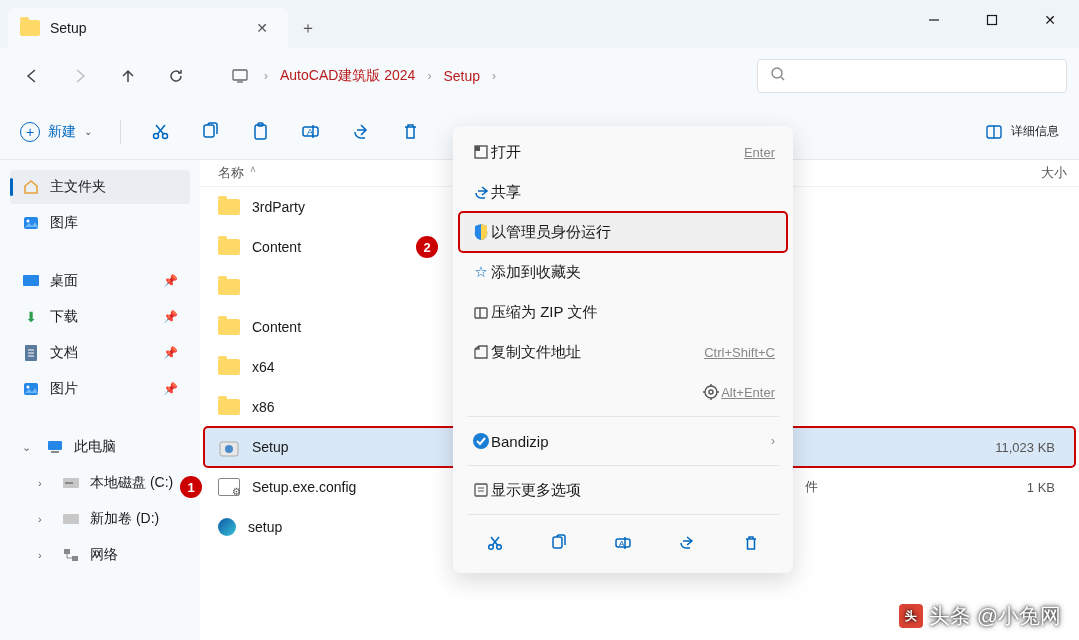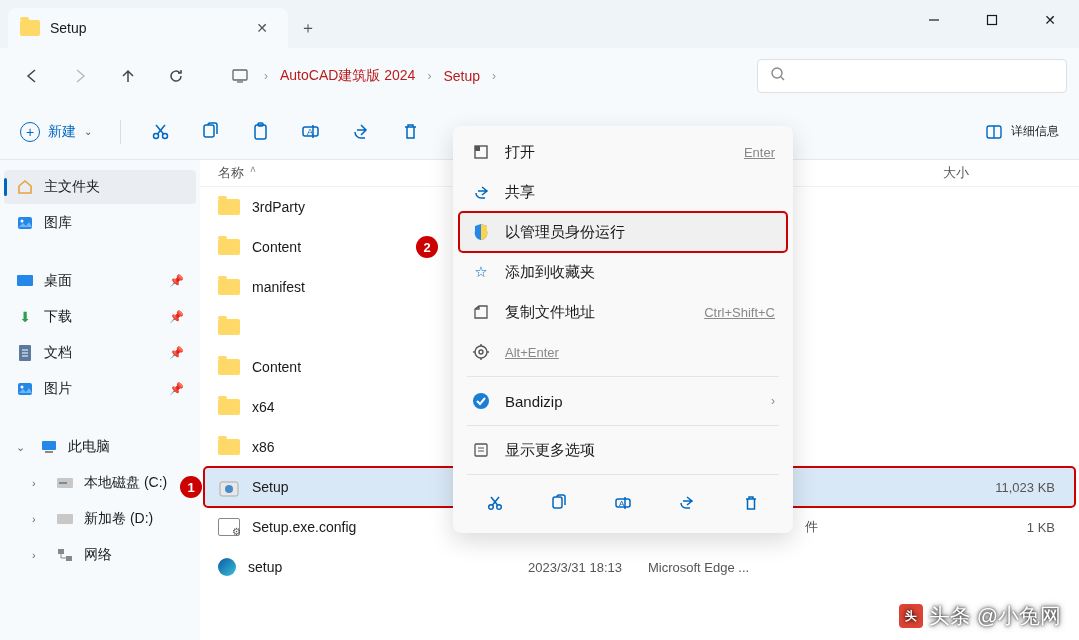--- a/index.html
+++ b/index.html
@@ -28,52 +28,52 @@
 
 .toolbar { height: 56px; background: #f7fafd; display: flex; align-items: center; padding: 0 20px; gap: 28px; border-bottom: 1px solid #e8e8e8; }
 .tb-new { display: flex; align-items: center; gap: 8px; color: #0067c0; font-size: 14px; cursor: pointer; }
 .tb-new-icon { width: 20px; height: 20px; border: 1.5px solid #0067c0; border-radius: 50%; display: flex; align-items: center; justify-content: center; font-size: 14px; line-height: 1; }
 .tb-divider { width: 1px; height: 24px; background: #ddd; }
 .tb-icon { color: #0067c0; cursor: pointer; display: flex; align-items: center; justify-content: center; width: 22px; height: 22px; }
 .tb-details { margin-left: auto; display: flex; align-items: flex-start; gap: 8px; color: #1a1a1a; font-size: 12px; cursor: pointer; }
 
 .main { display: flex; height: calc(640px - 160px); position: relative; }
 .sidebar { width: 200px; background: #f7fafd; padding: 8px 4px; overflow-y: auto; }
-.side-item { display: flex; align-items: center; padding: 8px 12px; font-size: 14px; color: #1a1a1a; cursor: pointer; border-radius: 4px; margin: 2px 0; gap: 10px; }
+.side-item { display: flex; align-items: center; padding: 8px 12px; font-size: 14px; color: #1a1a1a; cursor: pointer; border-radius: 4px; margin: 2px 6px; gap: 10px; }
 .side-item.active { background: #eaeef3; position: relative; }
 .side-item.active::before { content: ''; position: absolute; left: 0; top: 8px; bottom: 8px; width: 3px; background: #0067c0; border-radius: 2px; }
 .side-gap { height: 20px; }
 .pin-icon { margin-left: auto; color: #888; font-size: 12px; }
 .side-icon { width: 18px; height: 18px; display: flex; align-items: center; justify-content: center; font-size: 14px; }
 .chevron-icon { width: 14px; color: #666; font-size: 11px; }
 
 .filelist { flex: 1; background: #fff; position: relative; }
 .columns { display: flex; padding: 4px 0; font-size: 13px; color: #555; border-bottom: 1px solid #f0f0f0; }
 .col-name { width: 230px; padding-left: 18px; cursor: pointer; display: flex; align-items: flex-start; gap: 6px; }
-.col-size { width: 100px; margin-left: auto; margin-right: 36px; }
+.col-size { width: 100px; margin-left: auto; margin-right: 12px; text-align: right; }
 .sort-arrow { font-size: 10px; color: #888; }
 .filerow { display: flex; align-items: center; padding: 6px 0; height: 40px; font-size: 14px; color: #1a1a1a; border-radius: 4px; margin: 0 4px; cursor: pointer; }
 .filerow.selected { background: #d9e8f7; outline: 2px solid #cc0000; outline-offset: -1px; }
 .file-icon { width: 22px; height: 18px; margin-left: 14px; margin-right: 12px; flex-shrink: 0; }
 .folder-ic { background: #ffd968; border-radius: 2px; position: relative; height: 16px; }
 .folder-ic::before { content: ''; position: absolute; top: -3px; left: 0; width: 9px; height: 3px; background: #ffd968; border-radius: 2px 2px 0 0; }
 .exe-ic { position: relative; }
 .exe-ic svg { width: 22px; height: 22px; }
 .cfg-ic { border: 1.5px solid #888; border-radius: 2px; position: relative; background: #fff; }
 .cfg-ic::after { content: '⚙'; position: absolute; bottom: -2px; right: -2px; font-size: 10px; color: #555; }
 .edge-ic { width: 18px; height: 18px; background: linear-gradient(135deg, #0c59a4, #39c1d7); border-radius: 50%; }
 .file-name { flex: 1; }
 .file-size { width: 100px; text-align: right; margin-right: 20px; color: #555; font-size: 13px; }
 .file-type { width: 150px; color: #555; font-size: 13px; }
 .file-date { width: 120px; color: #555; font-size: 13px; }
 
 .badge { position: absolute; width: 22px; height: 22px; background: #cc0000; color: #fff; border-radius: 50%; display: flex; align-items: center; justify-content: center; font-size: 13px; font-weight: bold; }
 
 .ctxmenu { position: absolute; left: 453px; top: 126px; width: 340px; background: #f9f9f9; border-radius: 8px; box-shadow: 0 8px 24px rgba(0,0,0,0.15); padding: 6px; z-index: 100; }
-.ctx-item { display: flex; align-items: center; padding: 10px 12px; font-size: 15px; color: #1a1a1a; border-radius: 4px; cursor: pointer; gap: 14px; }
+.ctx-item { display: flex; align-items: center; padding: 10px 12px; font-size: 15px; color: #1a1a1a; border-radius: 4px; cursor: pointer; gap: 0; justify-content: flex-end; }
 .ctx-item.highlighted { background: #f0f0f0; outline: 2px solid #cc0000; outline-offset: -1px; }
 .ctx-icon { width: 20px; height: 20px; display: flex; align-items: center; justify-content: center; color: #555; }
 .ctx-label { flex: 1; }
 .ctx-shortcut { color: #888; font-size: 13px; text-decoration: underline; }
 .ctx-arrow { color: #888; font-size: 12px; }
 .ctx-divider { height: 1px; background: #e5e5e5; margin: 4px 8px; }
 .ctx-iconbar { display: flex; justify-content: space-around; padding: 8px 4px; }
 .ctx-ib { width: 38px; height: 32px; display: flex; align-items: center; justify-content: center; color: #0067c0; cursor: pointer; border-radius: 4px; font-size: 17px; }
 
 .watermark { position: absolute; bottom: 10px; right: 18px; font-size: 21px; color: #fff; font-weight: 500; text-shadow: 0 0 6px rgba(0,0,0,0.7), 0 0 3px rgba(0,0,0,0.9); display: flex; align-items: center; gap: 6px; }
@@ -312,24 +312,20 @@
     <div class="filerow">
         <div class="file-icon folder-ic"></div>
         <span class="file-name">3rdParty</span>
       </div>
     <div class="filerow">
         <div class="file-icon folder-ic"></div>
         <span class="file-name">Content</span>
       </div>
     <div class="filerow">
         <div class="file-icon folder-ic"></div>
-        <span class="file-name">manifest</span>
-      </div>
-    <div class="filerow">
-        <div class="file-icon folder-ic"></div>
       </div>
     <div class="filerow">
         <div class="file-icon folder-ic"></div>
         <span class="file-name">Content</span>
       </div>
     <div class="filerow">
         <div class="file-icon folder-ic"></div>
         <span class="file-name">x64</span>
       </div>
     <div class="filerow">
@@ -391,20 +387,29 @@
       </span>
     <span class="ctx-label">以管理员身份运行</span>
   </div>
   <div class="ctx-item">
     <span class="ctx-icon" style="color:#0067c0">☆</span>
     <span class="ctx-label">添加到收藏夹</span>
   </div>
   <div class="ctx-item">
     <span class="ctx-icon">
         <svg width="16" height="16">
+          <rect x="2" y="4" width="12" height="10" rx="1" fill="none" stroke="#555" stroke-width="1.4"></rect>
+          <line x1="7" y1="4" x2="7" y2="14" stroke="#555" stroke-width="1.4"></line>
+        </svg>
+      </span>
+    <span class="ctx-label">压缩为 ZIP 文件</span>
+  </div>
+  <div class="ctx-item">
+    <span class="ctx-icon">
+        <svg width="16" height="16">
           <path d="M2 5 L6 2 L14 2 L14 14 L2 14 Z M2 5 L6 5 L6 2" fill="none" stroke="#555" stroke-width="1.3"></path>
         </svg>
       </span>
     <span class="ctx-label">复制文件地址</span>
     <span class="ctx-shortcut">Ctrl+Shift+C</span>
   </div>
   <div class="ctx-item">
     <span class="ctx-icon">
         <svg width="16" height="16">
           <circle cx="8" cy="8" r="6" fill="none" stroke="#555" stroke-width="1.4"></circle>

